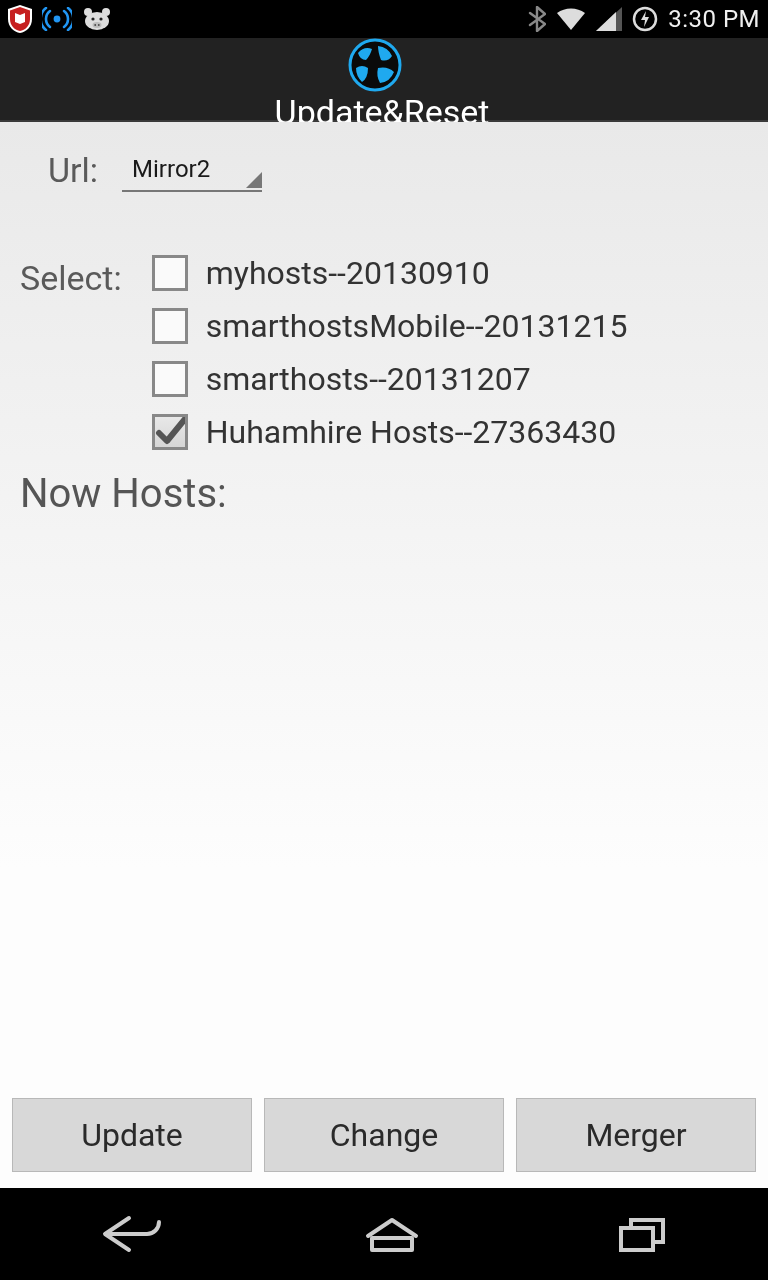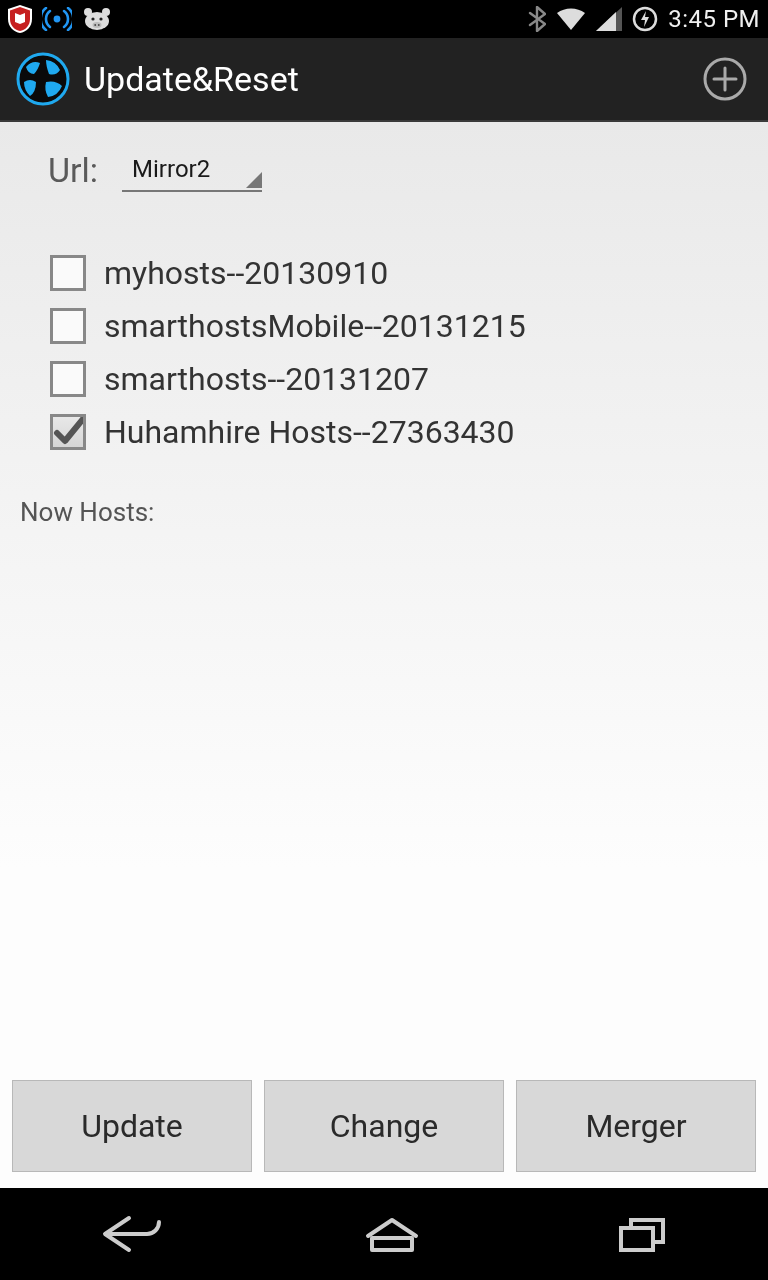--- a/index.html
+++ b/index.html
@@ -22,20 +22,21 @@
   .clock { font-size: 24px; letter-spacing: 0.5px; color: #f0f0f0; }
 
   
   .action-bar {
     height: 84px;
     background: #222222;
     border-bottom: 2px solid #3a3a3a;
     display: flex;
     align-items: center;
     padding: 0 20px 0 16px;
+    flex-direction: column;
   }
   .app-icon { width: 54px; height: 54px; margin-right: 14px; }
   .action-bar-title { color: #fff; font-size: 34px; font-weight: 400; }
   .action-add { margin-left: auto; }
   .action-add svg { display: block; }
 
   
   .content {
     flex: 1;
     background: linear-gradient(#e9e9e9, #fdfdfd 70%);
@@ -72,33 +73,33 @@
     width: 36px; height: 36px;
     border: 3px solid #888;
     background: #fafafa;
     display: inline-flex; align-items: center; justify-content: center;
     flex: 0 0 36px;
   }
   .checkbox.checked { background: linear-gradient(#e8e8e8,#d6d6d6); }
   .checkbox svg { display: block; }
   .option-label { font-size: 32px; color: #333; }
 
-  .now-hosts { margin-top: 44px; font-size: 26px; color: #555; line-height: 1.35; }
+  .now-hosts { margin-top: 16px; font-size: 40px; color: #555; line-height: 1.35; }
 
   
   .button-row {
     display: flex;
     gap: 12px;
     padding: 0 12px;
     position: absolute;
     bottom: 16px; left: 0; right: 0;
   }
   .btn {
     flex: 1;
-    height: 92px;
+    height: 74px;
     background: #d8d8d8;
     border: 1px solid #b8b8b8;
     display: flex; align-items: center; justify-content: center;
     font-size: 32px; color: #2a2a2a;
   }
 
   
   .nav-bar {
     height: 92px;
     background: #000;
@@ -160,21 +161,21 @@
         <path d="M0 24 L26 24 L26 0 Z" fill="#555"></path>
         <path d="M0 24 L20 24 L20 5 Z" fill="#ddd"></path>
       </svg>
     </span>
     <span class="status-icon">
       <svg width="26" height="26" viewBox="0 0 26 26">
         <circle cx="13" cy="13" r="11" fill="none" stroke="#ddd" stroke-width="2.5"></circle>
         <path d="M14 5 L9 14 H13 L12 21 L17 11 H13 Z" fill="#ddd"></path>
       </svg>
     </span>
-    <span class="clock">3:45 PM</span>
+    <span class="clock">3:30 PM</span>
   </div>
 </div>
 
 <div class="action-bar">
   <span class="app-icon">
     <svg width="54" height="54" viewBox="0 0 54 54">
       <circle cx="27" cy="27" r="25" fill="#0a0a0a" stroke="#1fa9ef" stroke-width="3"></circle>
       <path d="M10 15 Q16 8 24 11 Q22 18 18 22 Q12 22 10 15 Z
                M30 8 Q40 9 44 18 Q40 24 33 22 Q30 14 30 8 Z
                M8 30 Q14 26 20 30 Q20 40 14 44 Q8 38 8 30 Z
@@ -194,20 +195,21 @@
 
   <div class="row-url">
     <span class="label">Url:</span>
     <span class="spinner">
       <span class="spinner-text">Mirror2</span>
       <span class="spinner-caret"></span>
     </span>
   </div>
 
   <div class="row-select">
+    <span class="select-label">Select:</span>
     <div class="options">
 
       <div class="option">
         <span class="checkbox"></span>
         <span class="option-label">myhosts--20130910</span>
       </div>
 
       <div class="option">
         <span class="checkbox"></span>
         <span class="option-label">smarthostsMobile--20131215</span>

